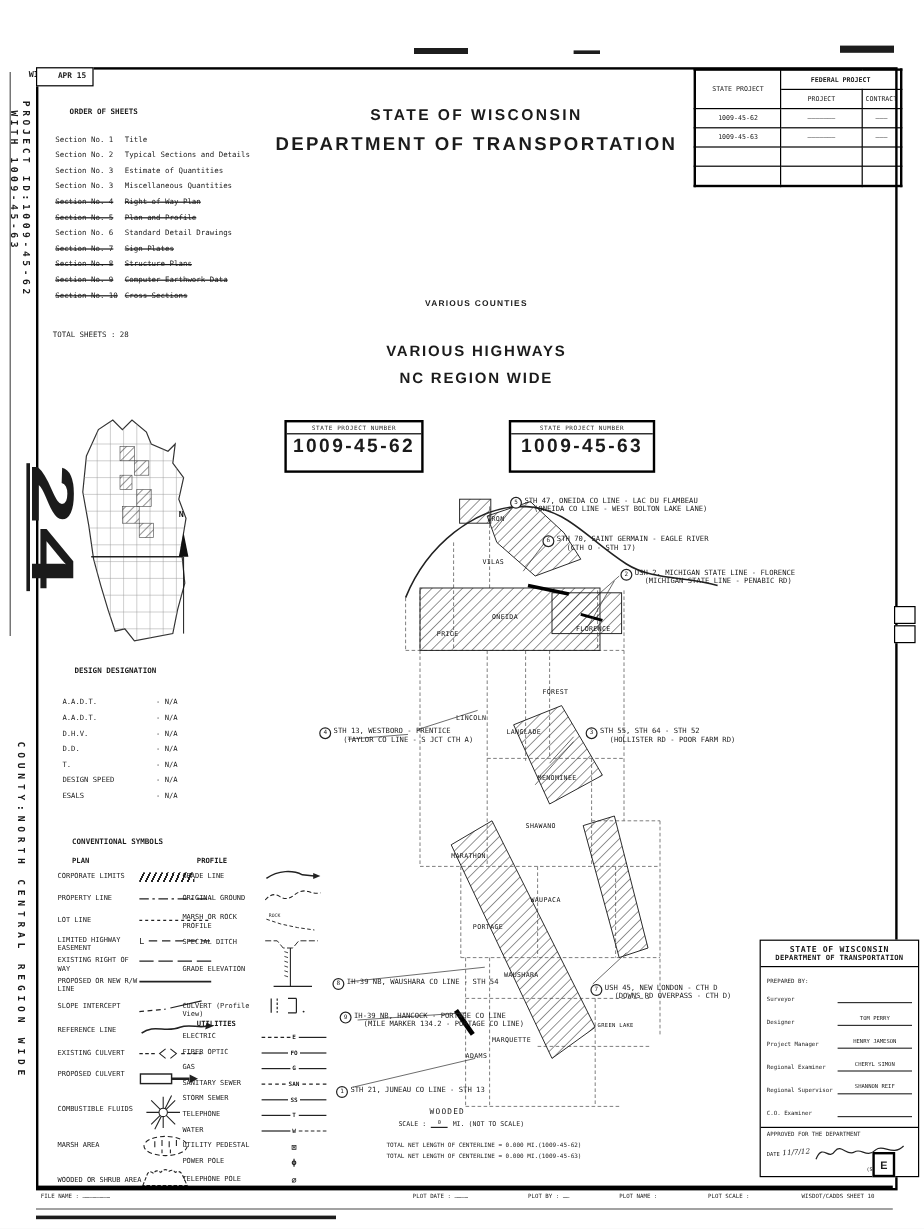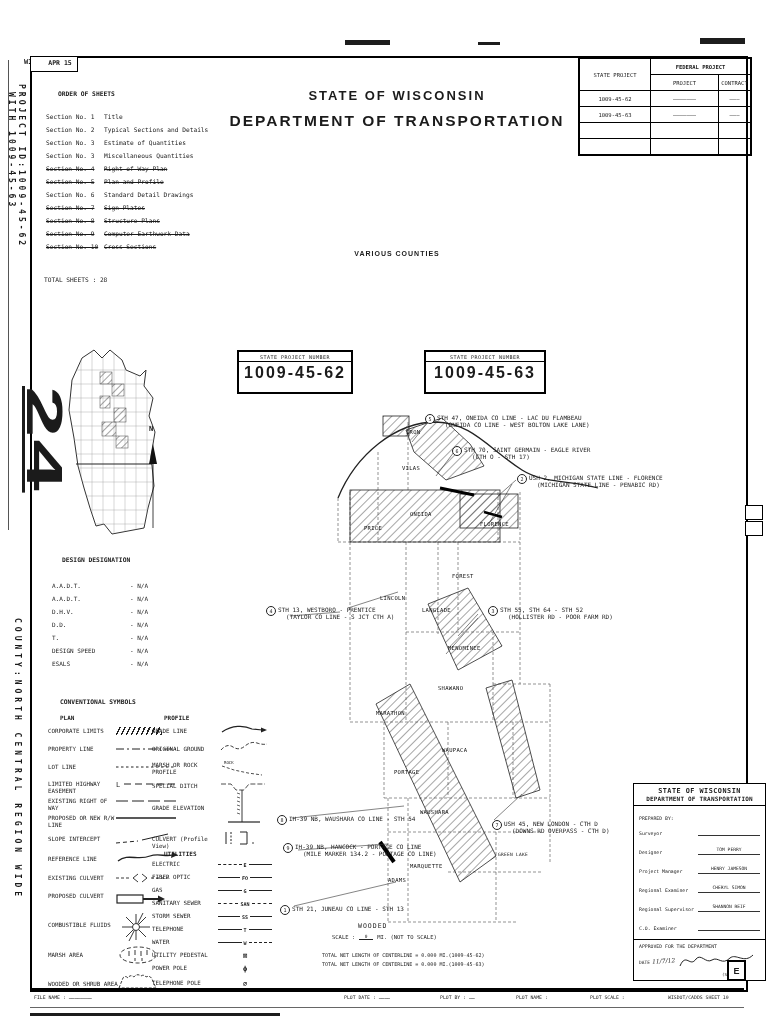--- a/index.html
+++ b/index.html
@@ -127,20 +127,22 @@
     </div>
   <div class="oosrow strike" style="top:243px;">
       <span class="no">Section No. 10</span>
       <span>Cross Sections</span>
     </div>
   <div class="abs" style="left:44px;top:276px;font-size:6.2px;">TOTAL SHEETS : 28</div>
 
   <div class="htext sans b" style="top:88px;font-size:13px;letter-spacing:2px;">STATE OF WISCONSIN</div>
   <div class="htext sans b" style="top:112px;font-size:15.5px;letter-spacing:2px;">DEPARTMENT OF TRANSPORTATION</div>
   <div class="htext sans b" style="top:250px;font-size:7px;letter-spacing:1px;">VARIOUS COUNTIES</div>
+  <div class="htext sans b" style="top:286px;font-size:12.5px;letter-spacing:1.5px;">VARIOUS HIGHWAYS</div>
+  <div class="htext sans b" style="top:308px;font-size:12.5px;letter-spacing:1.5px;">NC REGION WIDE</div>
 
   <table class="pt">
     <tbody>
         <tr>
       <td rowspan="2" style="width:70px;">STATE PROJECT</td>
       <td colspan="2" style="width:98px;" class="b">FEDERAL PROJECT</td>
     </tr>
     <tr>
       <td style="width:67px;">PROJECT</td>
       <td style="width:31px;">CONTRACT</td>

